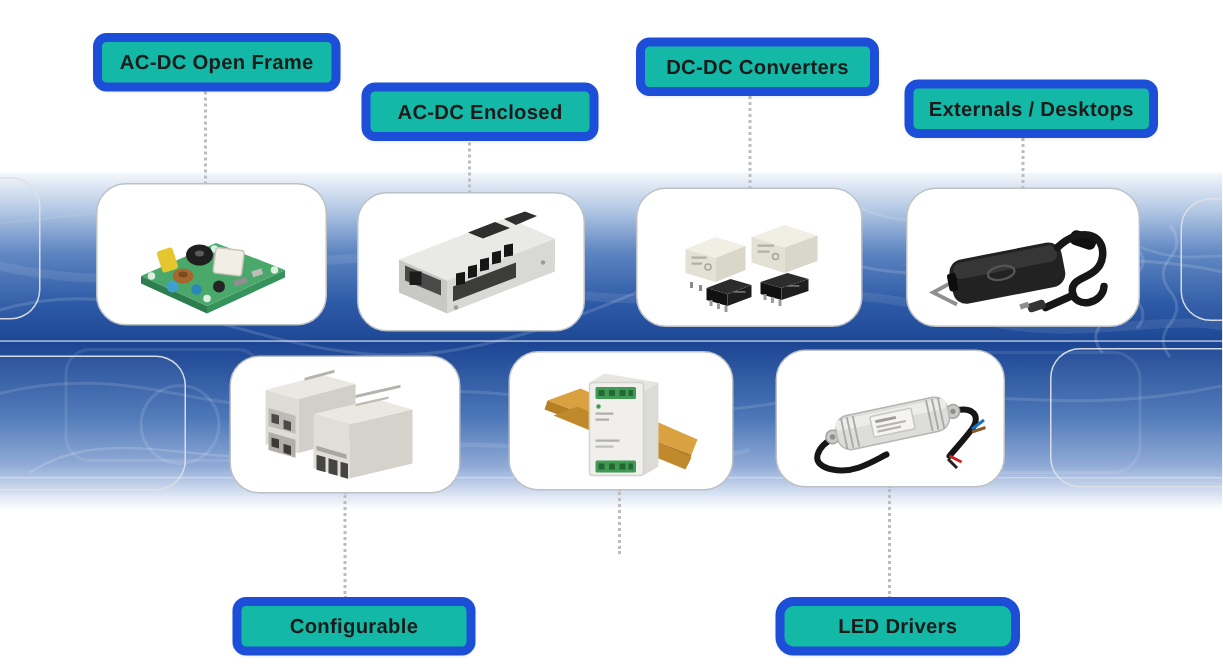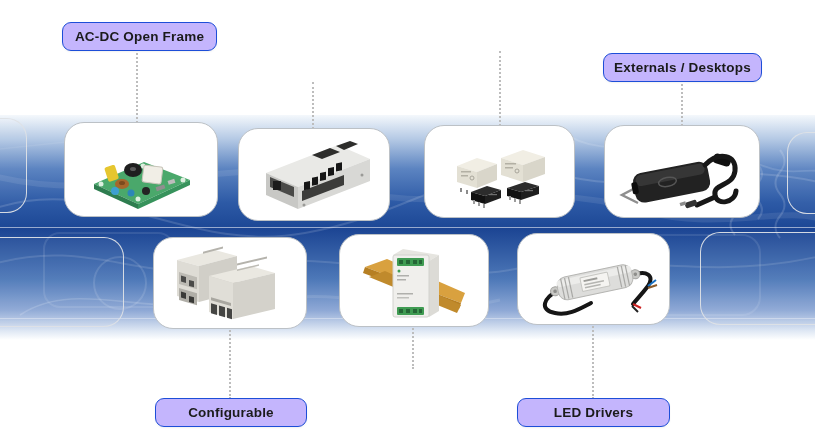--- a/index.html
+++ b/index.html
@@ -26,21 +26,21 @@
     position:absolute;background:#ffffff;border:1px solid #bcc1c6;border-radius:20px;
     z-index:3;display:flex;align-items:center;justify-content:center;overflow:hidden;
   }
   .card-ghost{
     position:absolute;background:rgba(255,255,255,0.04);
     border:1px solid rgba(222,226,230,0.95);border-radius:20px;z-index:2;
   }
   .card svg{display:block;}
   
   .label-box{
-    position:absolute;height:27px;background:#c4b5fd;border:1px solid #1d4ed8;border-radius:9px;
+    position:absolute;height:27px;background:#14b8a6;border:6px solid #1d4ed8;border-radius:9px;
     z-index:4;display:flex;align-items:center;justify-content:center;
     font-weight:bold;font-size:13.5px;color:#1b1b1b;letter-spacing:0.2px;white-space:nowrap;
     box-shadow:0 1px 2px rgba(0,0,0,0.06);cursor:pointer;text-align:right;
   }
   
   .connector{position:absolute;width:0;border-left:2px dotted #bdbdbd;z-index:2;}
 </style>
 </head>
 <body>
 
@@ -270,23 +270,29 @@
         <rect x="55" y="42" width="14" height="2" fill="#9c9c98"></rect>
         <rect x="55" y="46" width="20" height="1.5" fill="#b5b5b1"></rect>
         <rect x="55" y="49" width="16" height="1.5" fill="#b5b5b1"></rect>
       </g>
     </svg>
   </div>
 
   <div class="label-box" style="left:62px;top:22px;width:153px;">
     <span>AC-DC Open Frame</span>
   </div>
+  <div class="label-box" style="left:241px;top:55px;width:146px;">
+    <span>AC-DC Enclosed</span>
+  </div>
+  <div class="label-box" style="left:424px;top:25px;width:150px;">
+    <span>DC-DC Converters</span>
+  </div>
   <div class="label-box" style="left:155px;top:398px;width:150px;">
     <span>Configurable</span>
   </div>
   <div class="label-box" style="left:603px;top:53px;width:157px;">
     <span>Externals / Desktops</span>
   </div>
-  <div class="label-box" style="left:517px;top:398px;width:151px;">
+  <div class="label-box" style="left:517px;top:398px;width:151px;border-radius:12px;">
     <span>LED Drivers</span>
   </div>
 
 </div>
 
 </body></html>

